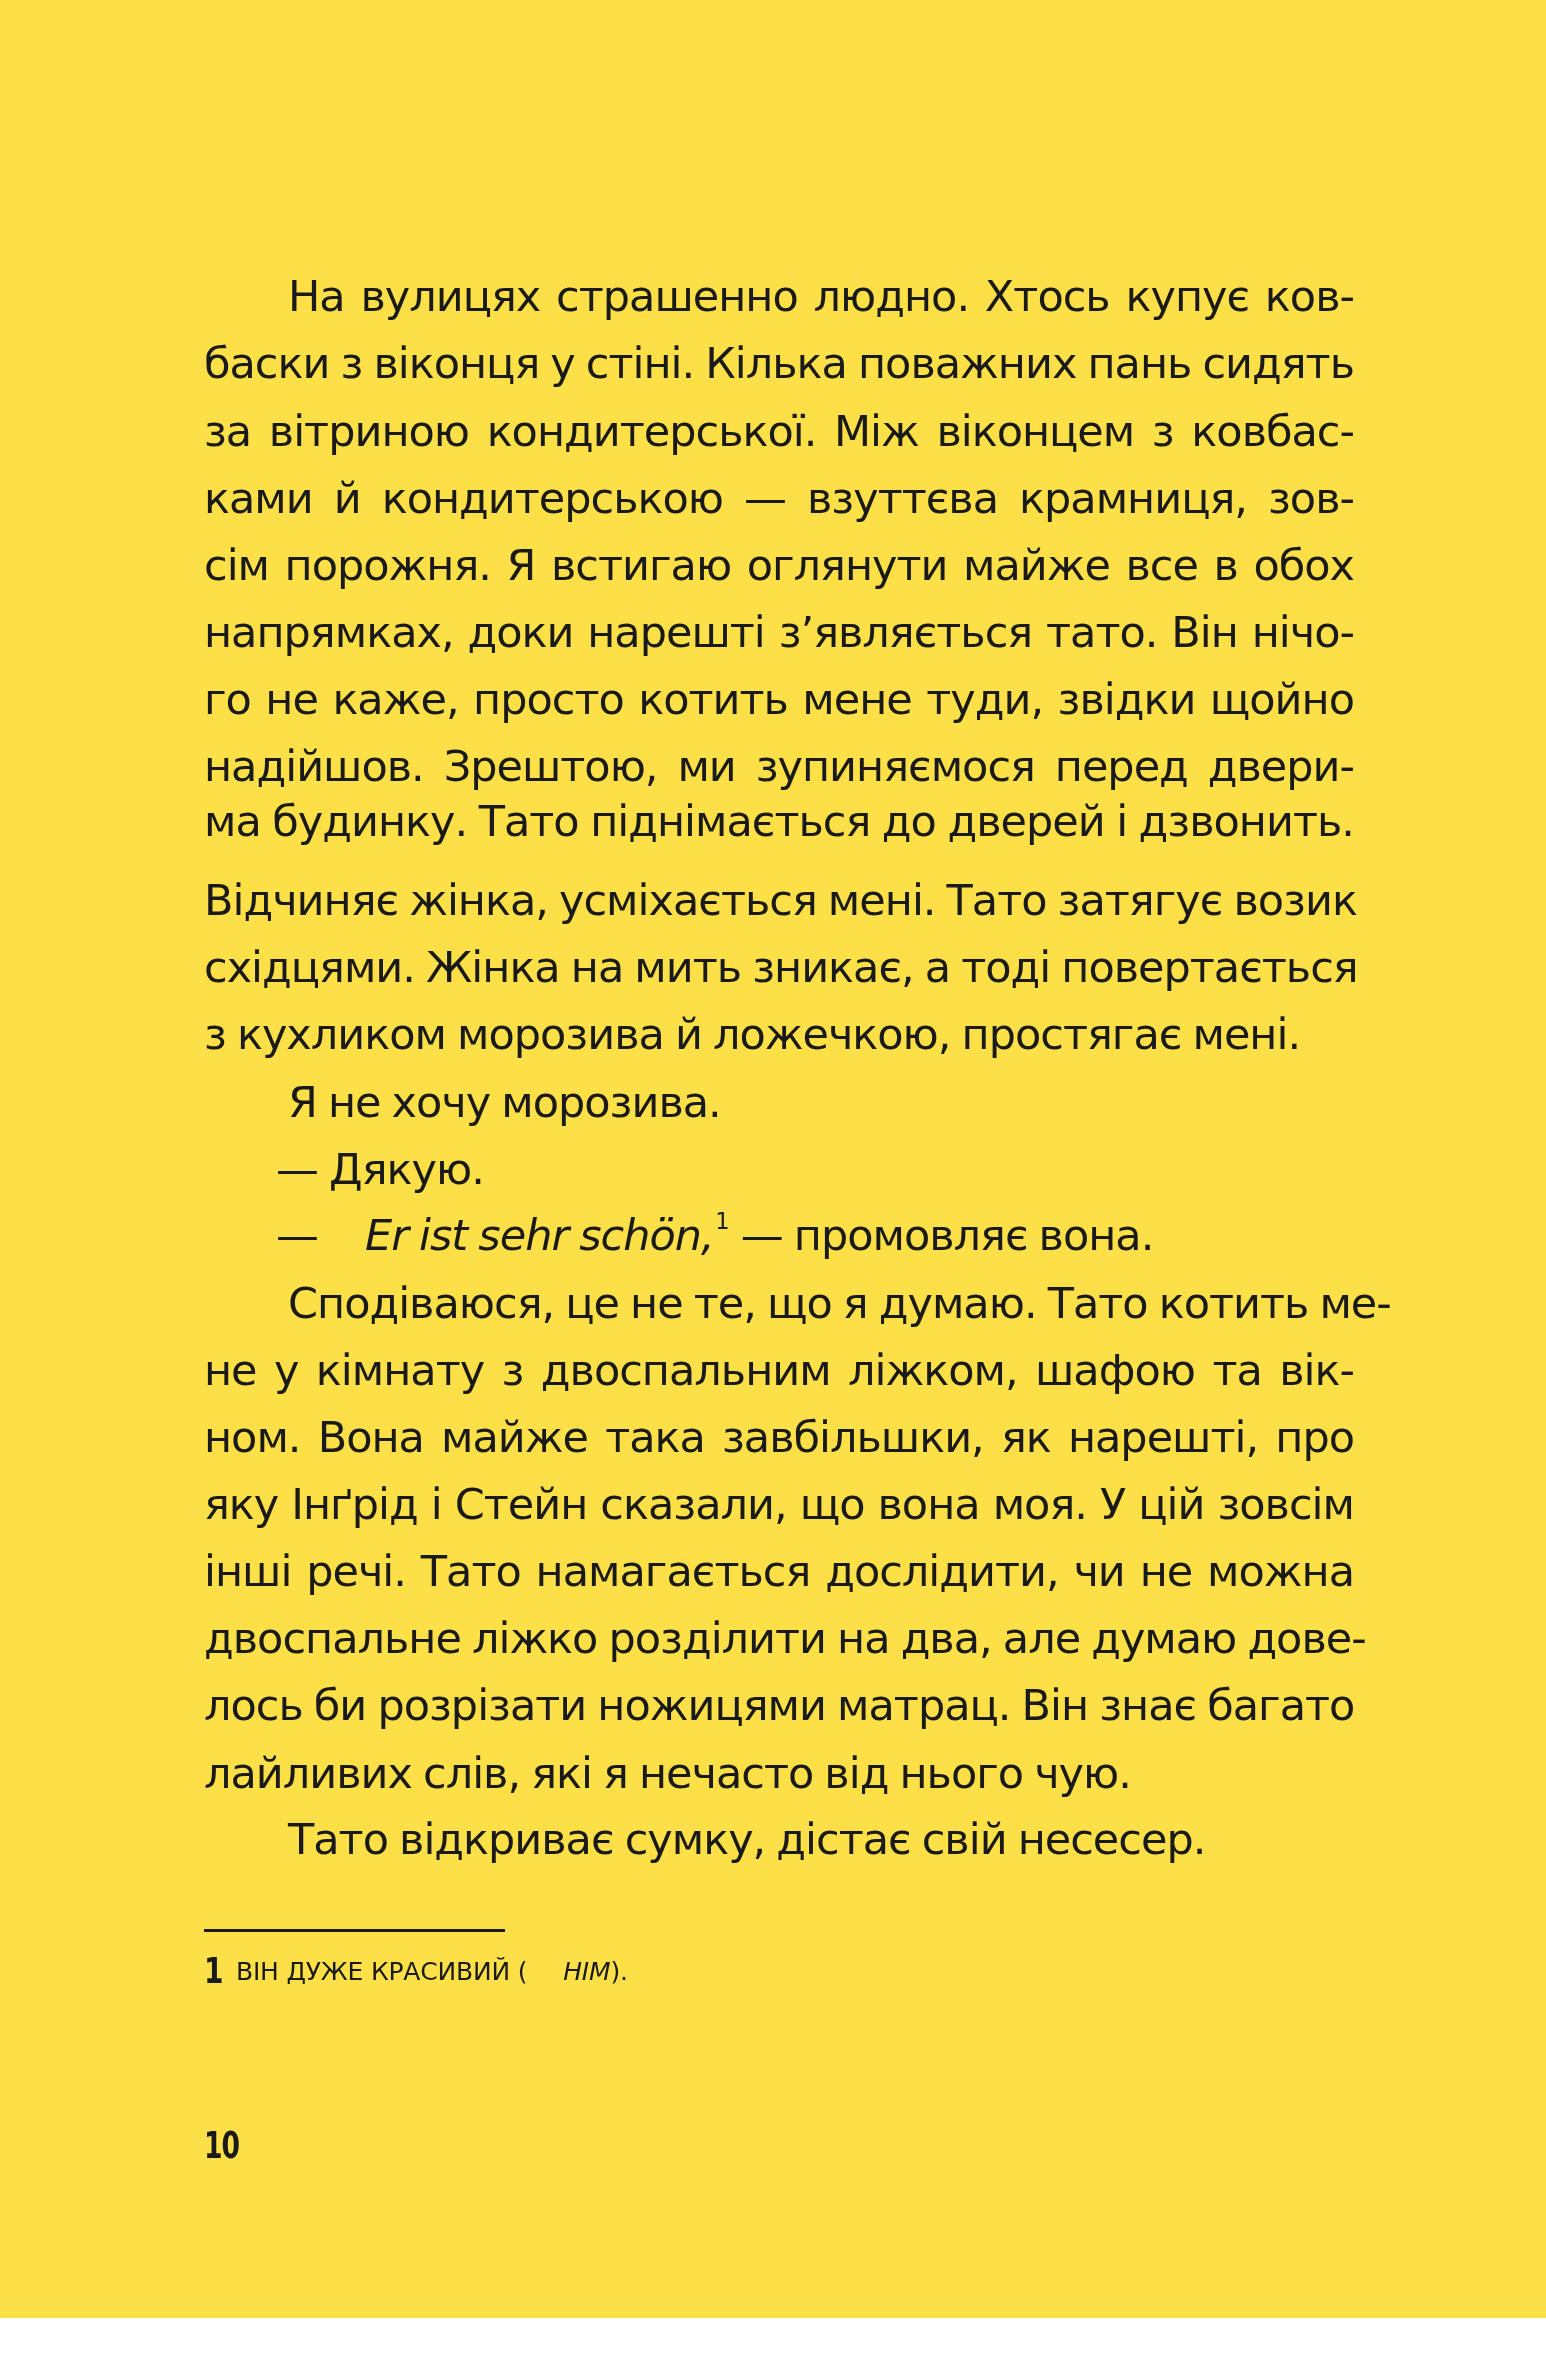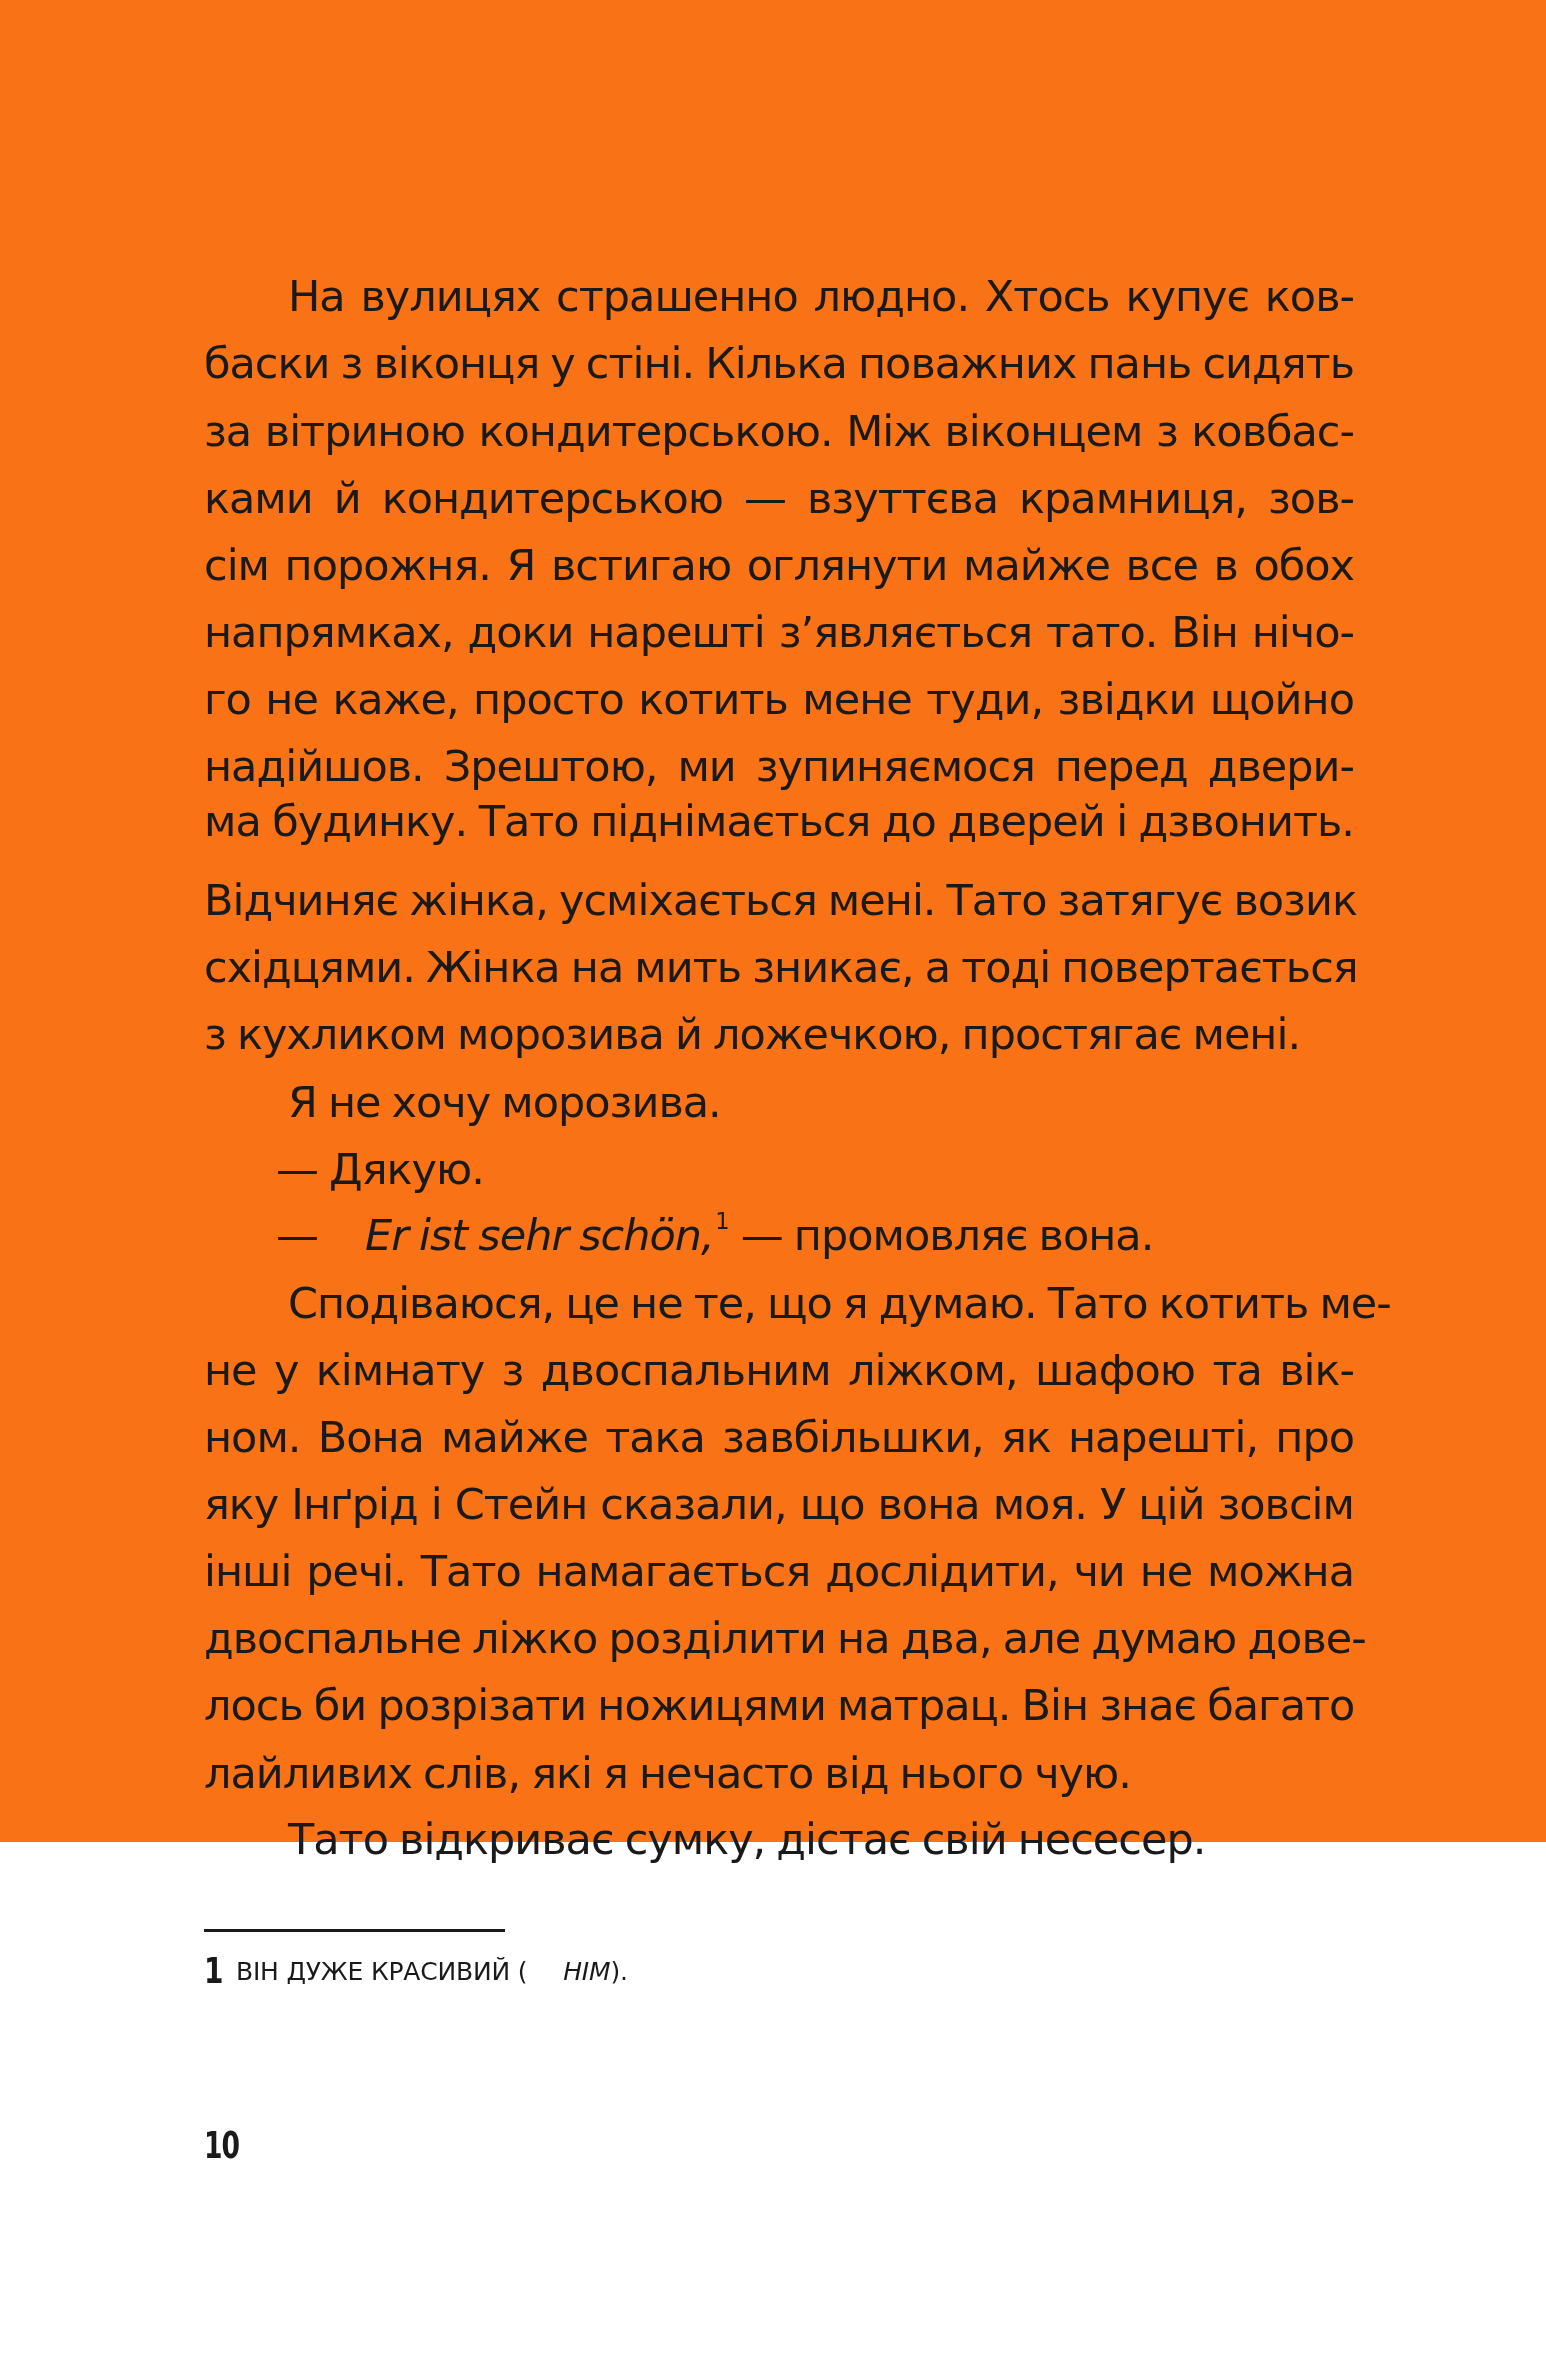--- a/index.html
+++ b/index.html
@@ -11,22 +11,22 @@
       width: 1546px;
       height: 2377px;
       position: relative;
       overflow: hidden;
       color: #1a1a1a;
     }
     .page {
       position: absolute;
       left: 0; top: 0;
       width: 1546px;
-      height: 1842px;
-      background: #f97316;
+      height: 2318px;
+      background: #fde047;
     }
     .body-text {
       position: absolute;
       left: 204px;
       top: 0;
       width: 1150px;
       font-family: "DejaVu Sans", sans-serif;
       font-size: 43px;
       letter-spacing: -1px;
       word-spacing: -1.6px;
@@ -119,21 +119,21 @@
   </style>
 </head>
 <body>
 
 <div class="page">
 
   <div class="body-text">
 
     <div class="line indent" style="top:263px">На вулицях страшенно людно. Хтось купує ков-</div>
     <div class="line" style="top:330px">баски з віконця у стіні. Кілька поважних пань сидять</div>
-    <div class="line" style="top:398px">за вітриною кондитерською. Між віконцем з ковбас-</div>
+    <div class="line" style="top:398px">за вітриною кондитерської. Між віконцем з ковбас-</div>
     <div class="line" style="top:465px">ками й кондитерською — взуттєва крамниця, зов-</div>
     <div class="line" style="top:532px">сім порожня. Я встигаю оглянути майже все в обох</div>
     <div class="line" style="top:599px">напрямках, доки нарешті з’являється тато. Він нічо-</div>
     <div class="line" style="top:666px">го не каже, просто котить мене туди, звідки щойно</div>
     <div class="line" style="top:733px">надійшов. Зрештою, ми зупиняємося перед двери-</div>
     <div class="line" style="top:788px">ма будинку. Тато піднімається до дверей і дзвонить.</div>
     <div class="line" style="top:867px">Відчиняє жінка, усміхається мені. Тато затягує возик</div>
     <div class="line" style="top:934px">східцями. Жінка на мить зникає, а тоді повертається</div>
     <div class="line last" style="top:1001px">з кухликом морозива й ложечкою, простягає мені.</div>
 

